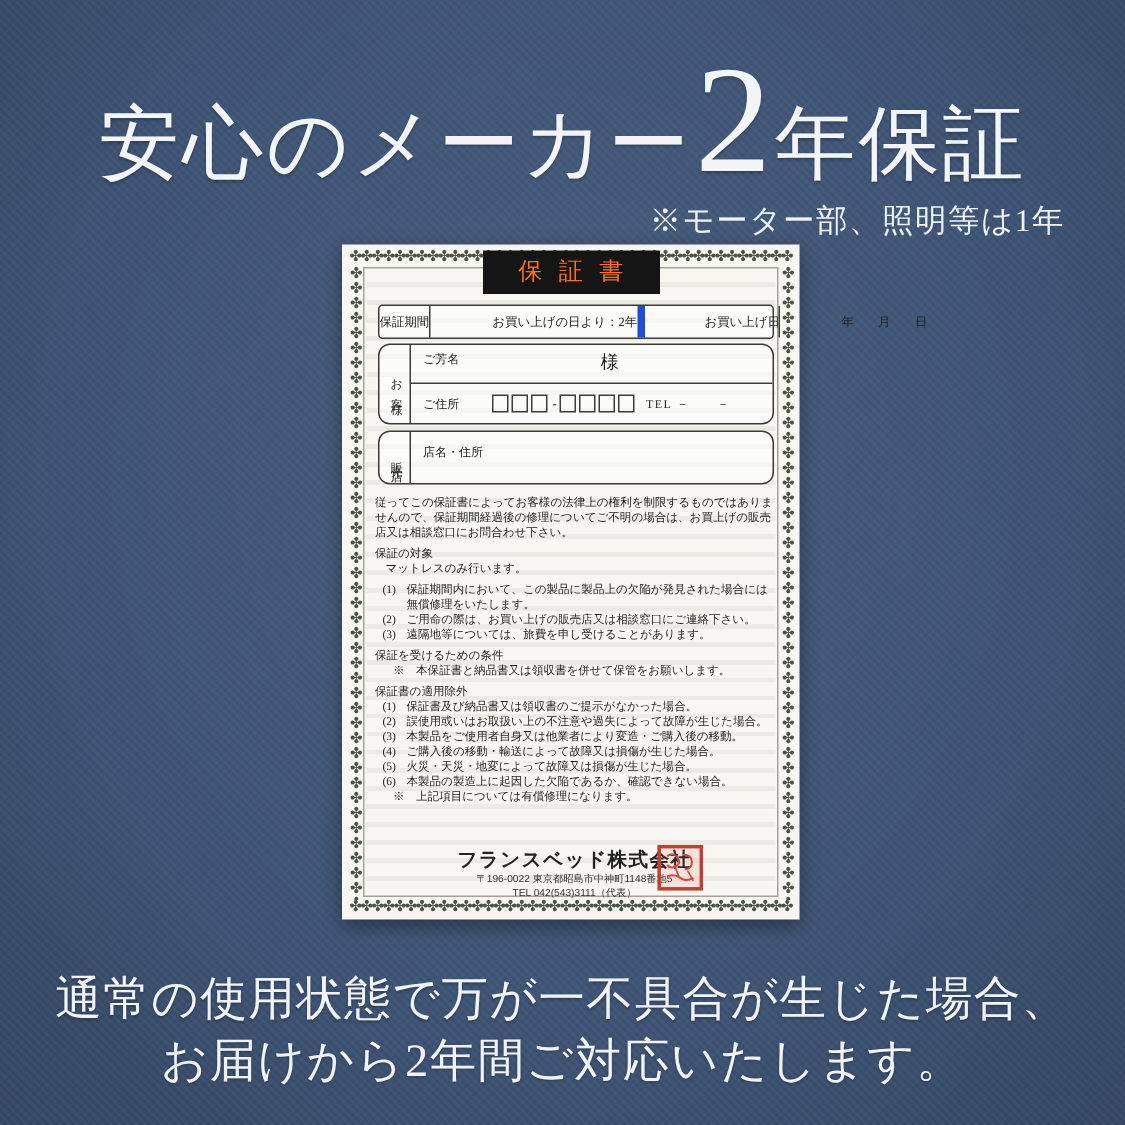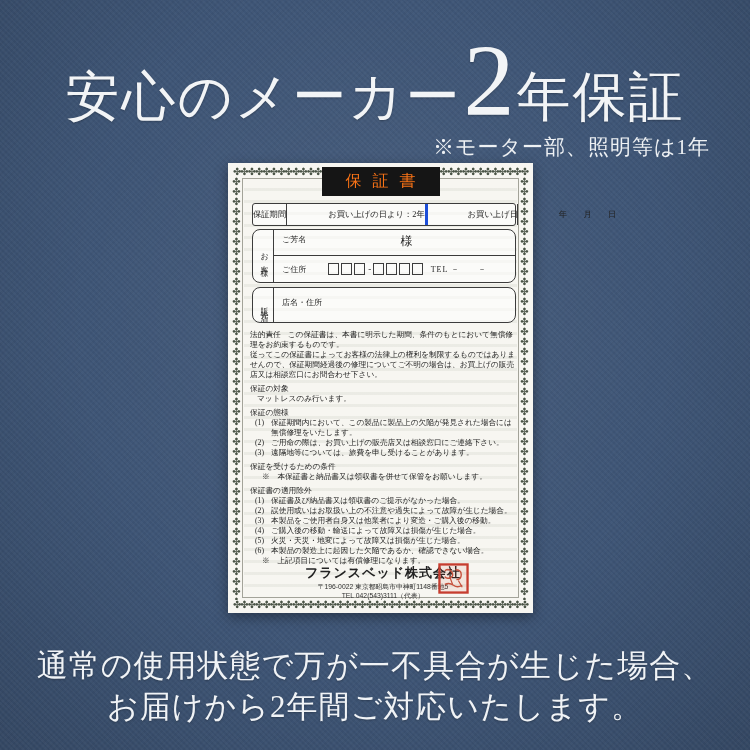--- a/index.html
+++ b/index.html
@@ -43,21 +43,21 @@
   .cert-title{position:absolute;top:4px;left:50%;transform:translateX(-50%);
     width:118px;height:29px;background:#151515;color:#f97316;
     display:flex;align-items:center;justify-content:center;
     font-size:16px;letter-spacing:11px;padding-left:11px;box-sizing:border-box;}
   
   .period{position:absolute;left:24px;top:40px;width:262px;height:21px;
     border:1px solid #3c3c3c;border-radius:3px;display:flex;align-items:stretch;
     font-size:8.3px;background:rgba(255,255,255,0.55);gap:41px;}
   .pc{display:flex;align-items:center;justify-content:center;white-space:nowrap;}
   .pc1{width:43px;border-right:1px solid #3c3c3c;}
-  .pc2{width:104px;border-right:3px solid #1d4ed8;}
+  .pc2{width:104px;border-right:5px solid #1d4ed8;}
   .pc3{width:48px;border-right:1px solid #3c3c3c;}
   .pc4{flex:1;letter-spacing:4px;}
   
   .custbox{position:absolute;left:24px;top:66px;width:262px;height:52px;
     border:1px solid #3c3c3c;border-radius:8px;display:flex;overflow:hidden;
     background:rgba(255,255,255,0.55);}
   .sidecol{width:20px;border-right:1px solid #3c3c3c;display:flex;
     align-items:center;justify-content:center;
     writing-mode:vertical-rl;text-orientation:upright;
     font-size:8px;letter-spacing:3px;}
@@ -159,29 +159,27 @@
 
     <div class="dealerbox">
       <div class="sidecol">販売店</div>
       <div class="dcontent">
         <span class="flbl">店名・住所</span>
       </div>
     </div>
 
     <div class="cbody">
       <div class="sec">
-        <p><span class="inlabel">法的責任</span><span>この保証書は、本書に明示した期間、条件のもとにおいて無償修理をお約束するものです。</span></p>
         <p>従ってこの保証書によってお客様の法律上の権利を制限するものではありませんので、保証期間経過後の修理についてご不明の場合は、お買上げの販売店又は相談窓口にお問合わせ下さい。</p>
       </div>
       <div class="sec">
         <div class="sttl">保証の対象</div>
         <div class="indent1">マットレスのみ行います。</div>
       </div>
       <div class="sec">
-        <div class="sttl">保証の態様</div>
         <div class="item">
             <span class="inum">(1)</span>
             <span class="itext">保証期間内において、この製品に製品上の欠陥が発見された場合には無償修理をいたします。</span>
           </div>
         <div class="item">
             <span class="inum">(2)</span>
             <span class="itext">ご用命の際は、お買い上げの販売店又は相談窓口にご連絡下さい。</span>
           </div>
         <div class="item">
             <span class="inum">(3)</span>

